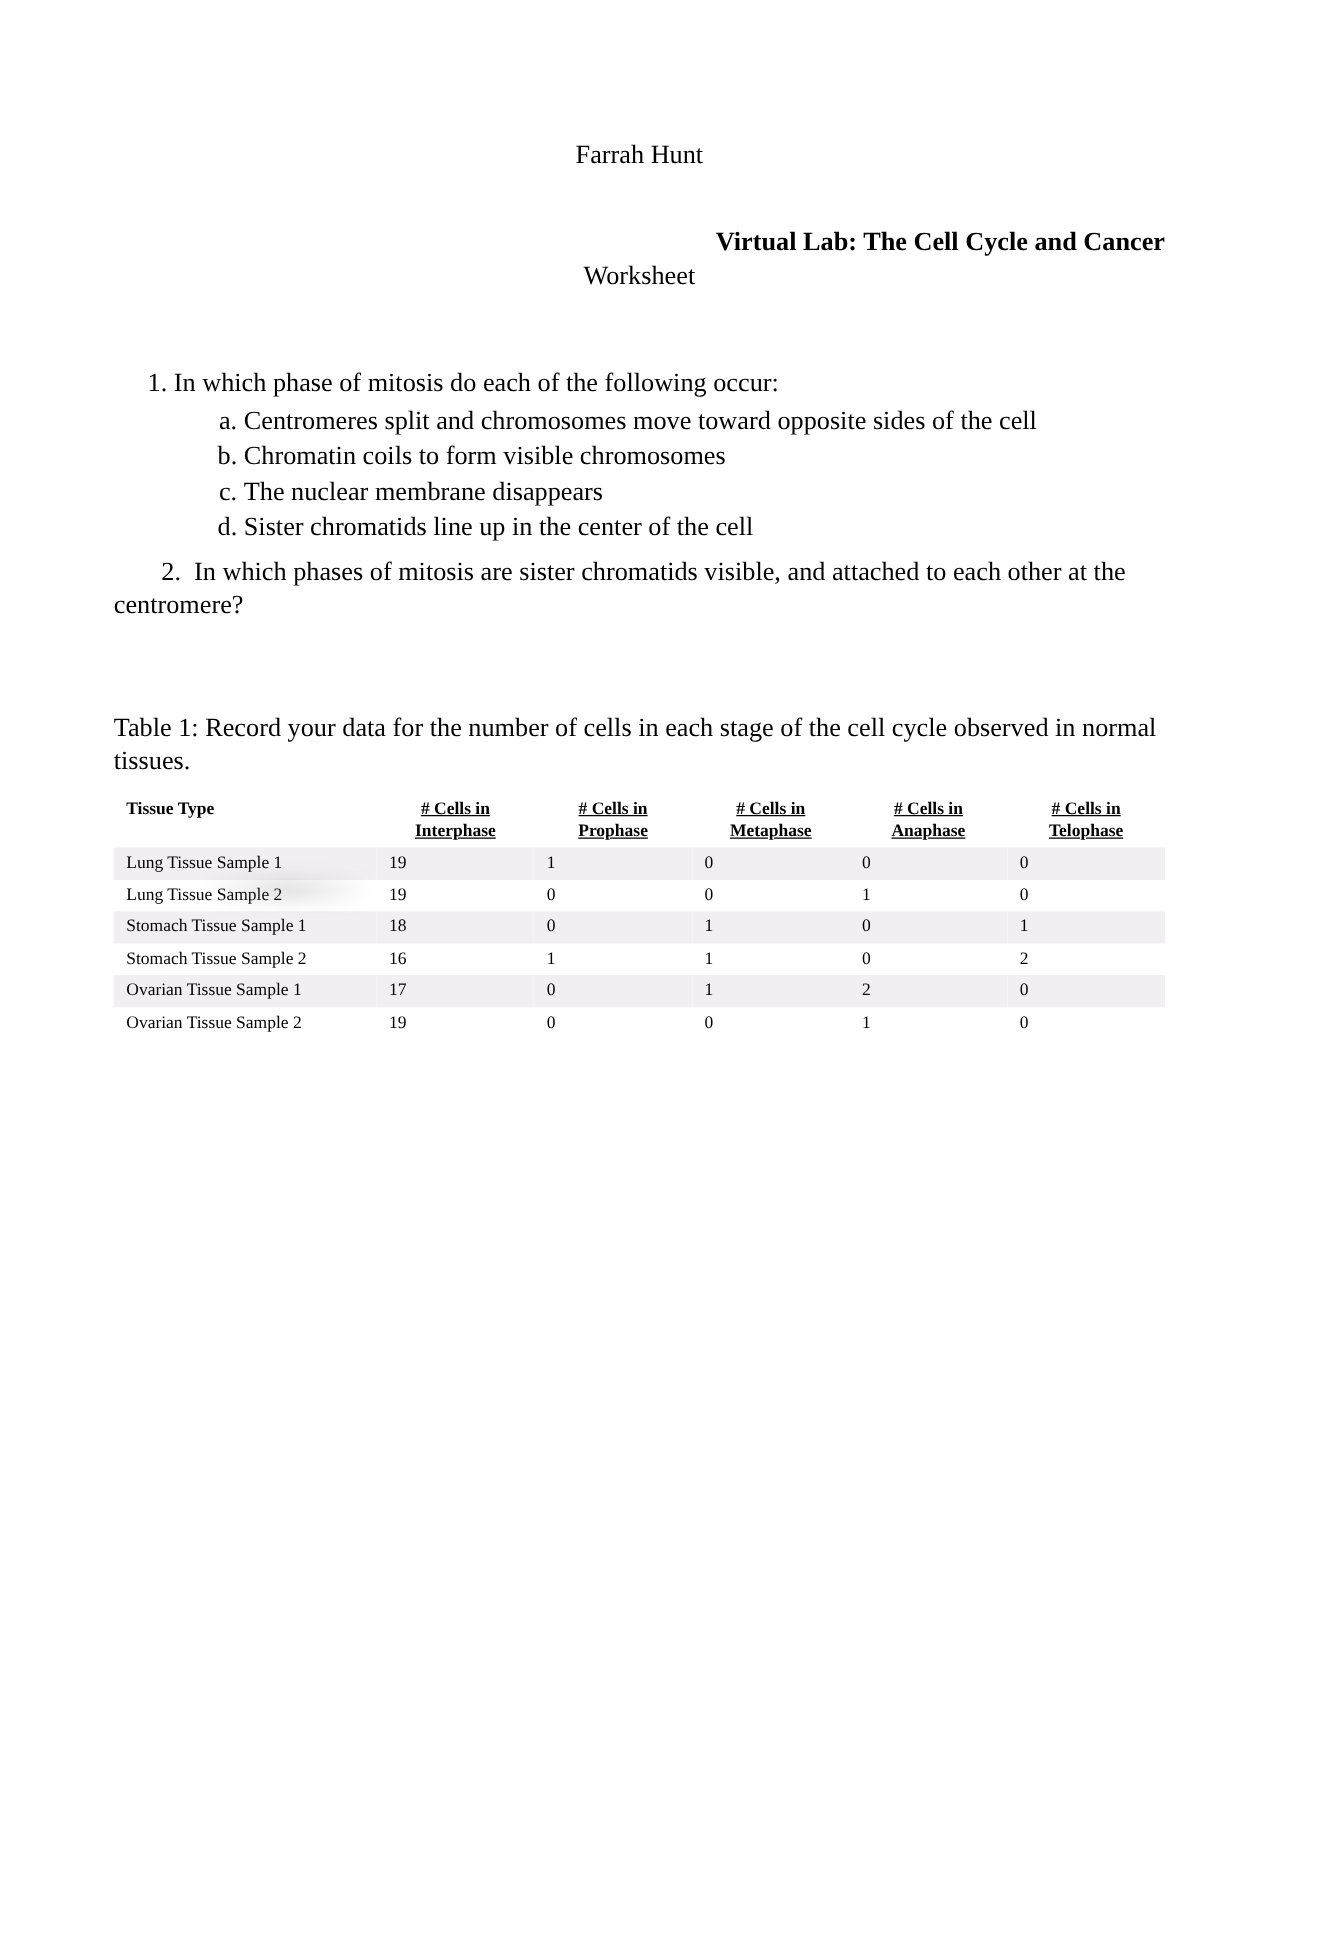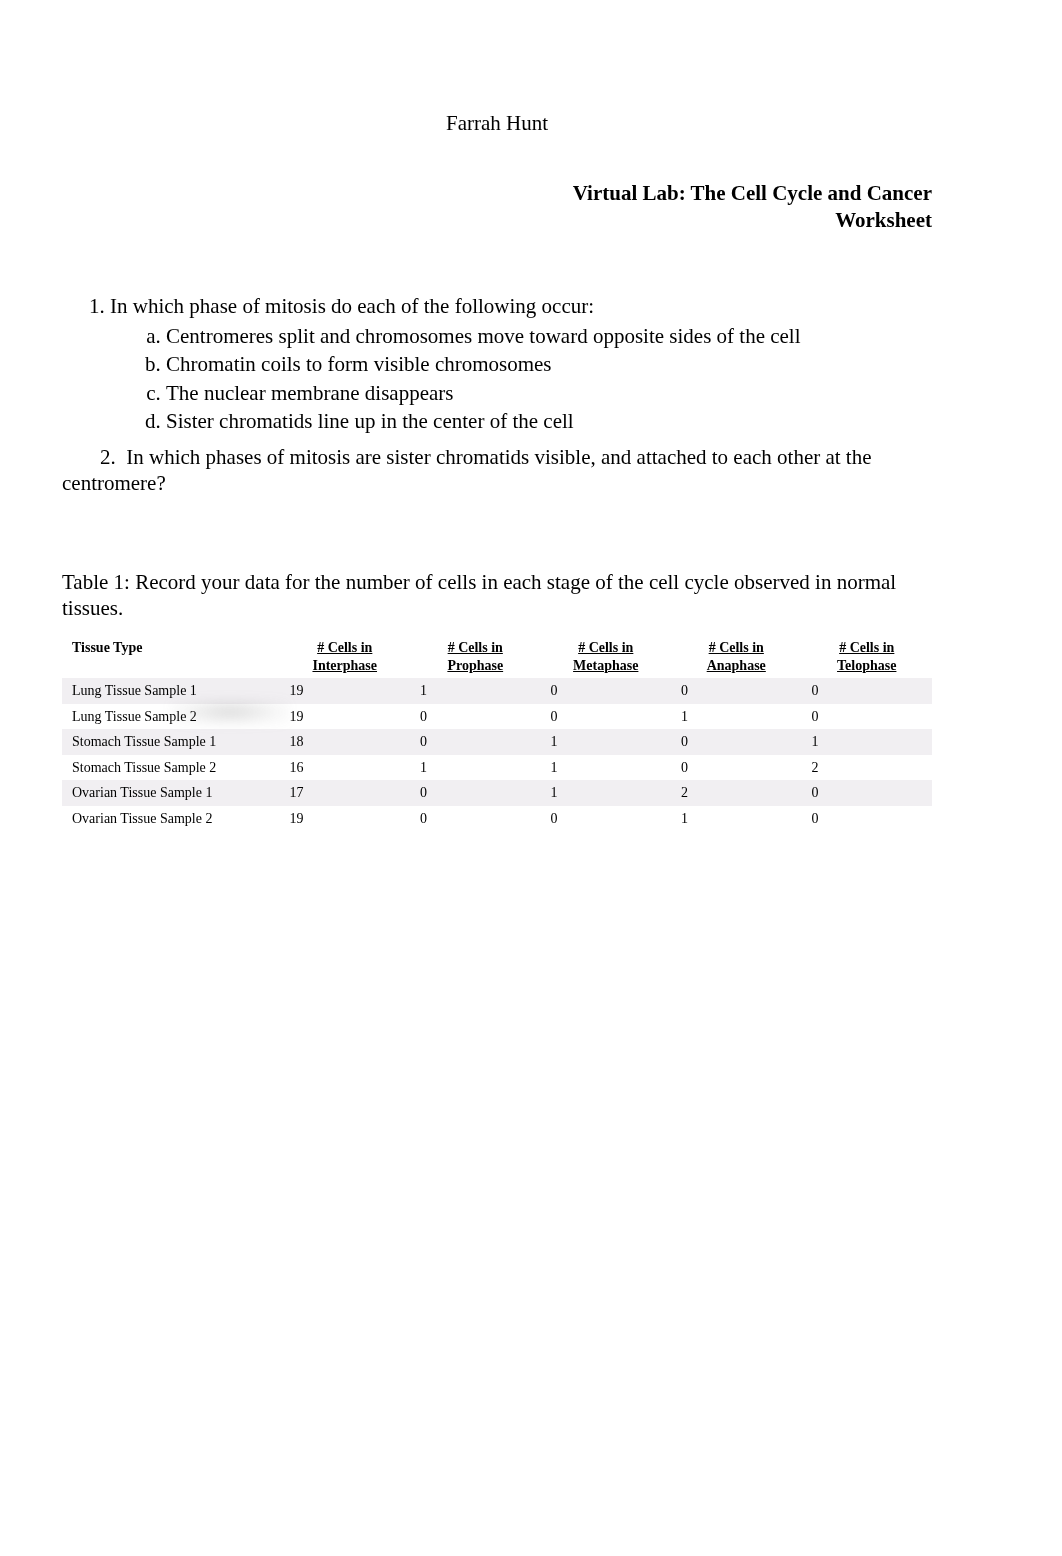--- a/index.html
+++ b/index.html
@@ -6,36 +6,36 @@
     margin: 0;
     padding: 0;
     background: #fff;
     font-family: "Times New Roman", Times, serif;
     color: #000;
   }
   .page {
     width: 1062px;
     height: 1138px;
     box-sizing: border-box;
-    padding: 110px 130px 80px 62px;
+    padding: 110px 130px 80px 91px;
     position: relative;
     font-size: 21px;
     line-height: 1.25;
   }
   .author {
     text-align: center;
     margin-bottom: 44px;
   }
   .title {
     text-align: right;
     font-weight: bold;
   }
   .subtitle {
-    text-align: right;
-    font-weight: bold;
+    text-align: center;
+    font-weight: normal;
     margin-bottom: 60px;
   }
   .num-list {
     margin: 0 0 10px 0;
     padding: 0 0 0 48px;
   }
   .num-list > li {
     margin-bottom: 6px;
   }
   .sub-list {

